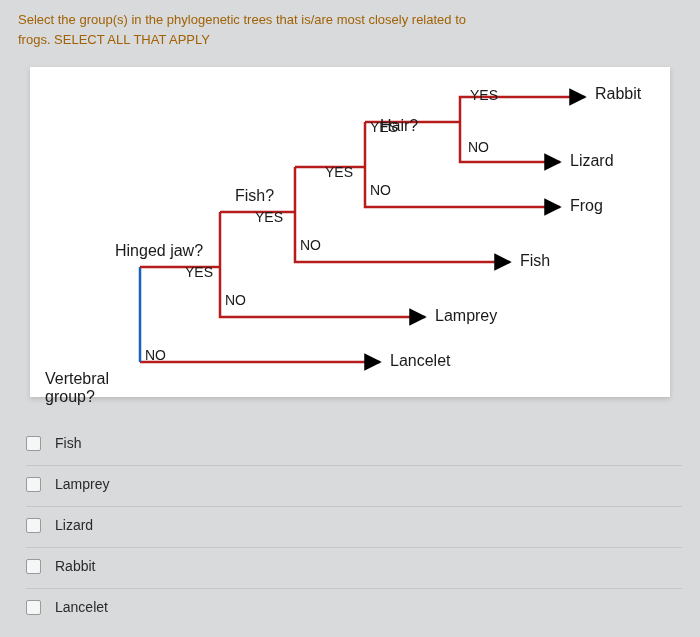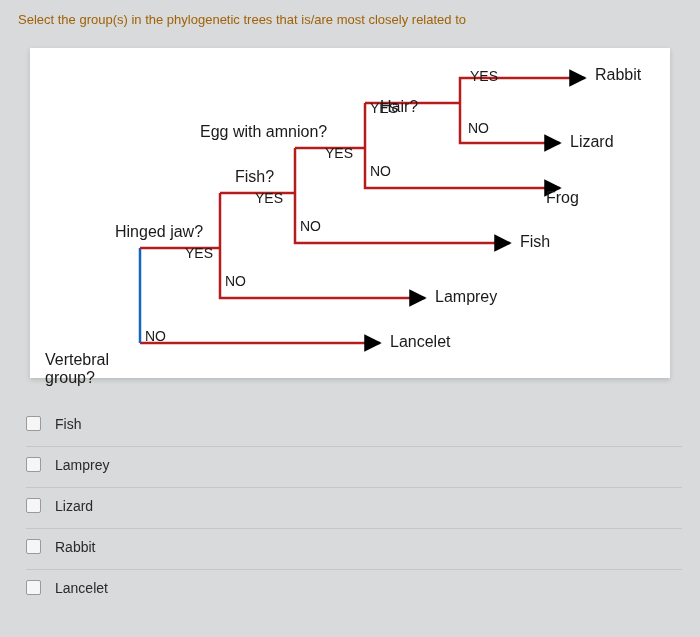--- a/index.html
+++ b/index.html
@@ -62,20 +62,21 @@
   .answer-label {
     font-size: 14px;
     color: #2a2a2a;
   }
 </style>
 </head>
 <body>
 
 <div class="question-text">
   <span>Select the group(s) in the phylogenetic trees that is/are most closely related to</span><br>
+  <span>frogs. SELECT ALL THAT APPLY</span>
 </div>
 
 <div class="tree-box">
 
   <svg class="tree-svg" viewBox="0 0 640 330">
 
     <defs>
       <marker id="arrow" viewBox="0 0 10 10" refX="9" refY="5" markerWidth="7" markerHeight="7" orient="auto-start-reverse">
         <path d="M 0 0 L 10 5 L 0 10 z" fill="#000"></path>
       </marker>
@@ -138,37 +139,36 @@
     <polyline points="430,55 430,30 555,30" fill="none" stroke="#b71c1c" stroke-width="2.5" marker-end="url(#arrow)"></polyline>
 
   </svg>
 
   <div class="tlabel" style="left:15px; top:255px;margin-top:48px;">
     <span>Vertebral</span><br>
     <span>group?</span>
   </div>
   <div class="tlabel" style="left:85px; top:175px;">Hinged jaw?</div>
   <div class="tlabel" style="left:205px; top:120px;">Fish?</div>
-  <div class="tlabel" style="left:170px; top:75px;">Egg with amnion?</div>
   <div class="tlabel" style="left:350px; top:30px;margin-top:20px;">Hair?</div>
 
   <div class="tlabel" style="left:115px; top:280px;font-size:14px;">NO</div>
   <div class="tlabel" style="left:155px; top:197px;font-size:14px;">YES</div>
   <div class="tlabel" style="left:195px; top:225px;font-size:14px;">NO</div>
   <div class="tlabel" style="left:225px; top:142px;font-size:14px;">YES</div>
   <div class="tlabel" style="left:270px; top:170px;font-size:14px;">NO</div>
   <div class="tlabel" style="left:295px; top:97px;font-size:14px;">YES</div>
   <div class="tlabel" style="left:340px; top:115px;font-size:14px;">NO</div>
   <div class="tlabel" style="left:340px; top:52px;font-size:14px;">YES</div>
   <div class="tlabel" style="left:438px; top:72px;font-size:14px;">NO</div>
   <div class="tlabel" style="left:440px; top:20px;font-size:14px;">YES</div>
 
   <div class="tlabel" style="left:565px; top:18px;">Rabbit</div>
   <div class="tlabel" style="left:540px; top:85px;">Lizard</div>
-  <div class="tlabel" style="left:516px; top:130px;margin-top:11px;">Frog</div>
+  <div class="tlabel" style="left:540px; top:130px;">Frog</div>
   <div class="tlabel" style="left:490px; top:185px;">Fish</div>
   <div class="tlabel" style="left:405px; top:240px;">Lamprey</div>
   <div class="tlabel" style="left:360px; top:285px;">Lancelet</div>
 </div>
 
 <div class="answers">
   <div class="answer-row">
     <div class="cb"></div>
     <span class="answer-label">Fish</span>
   </div>

